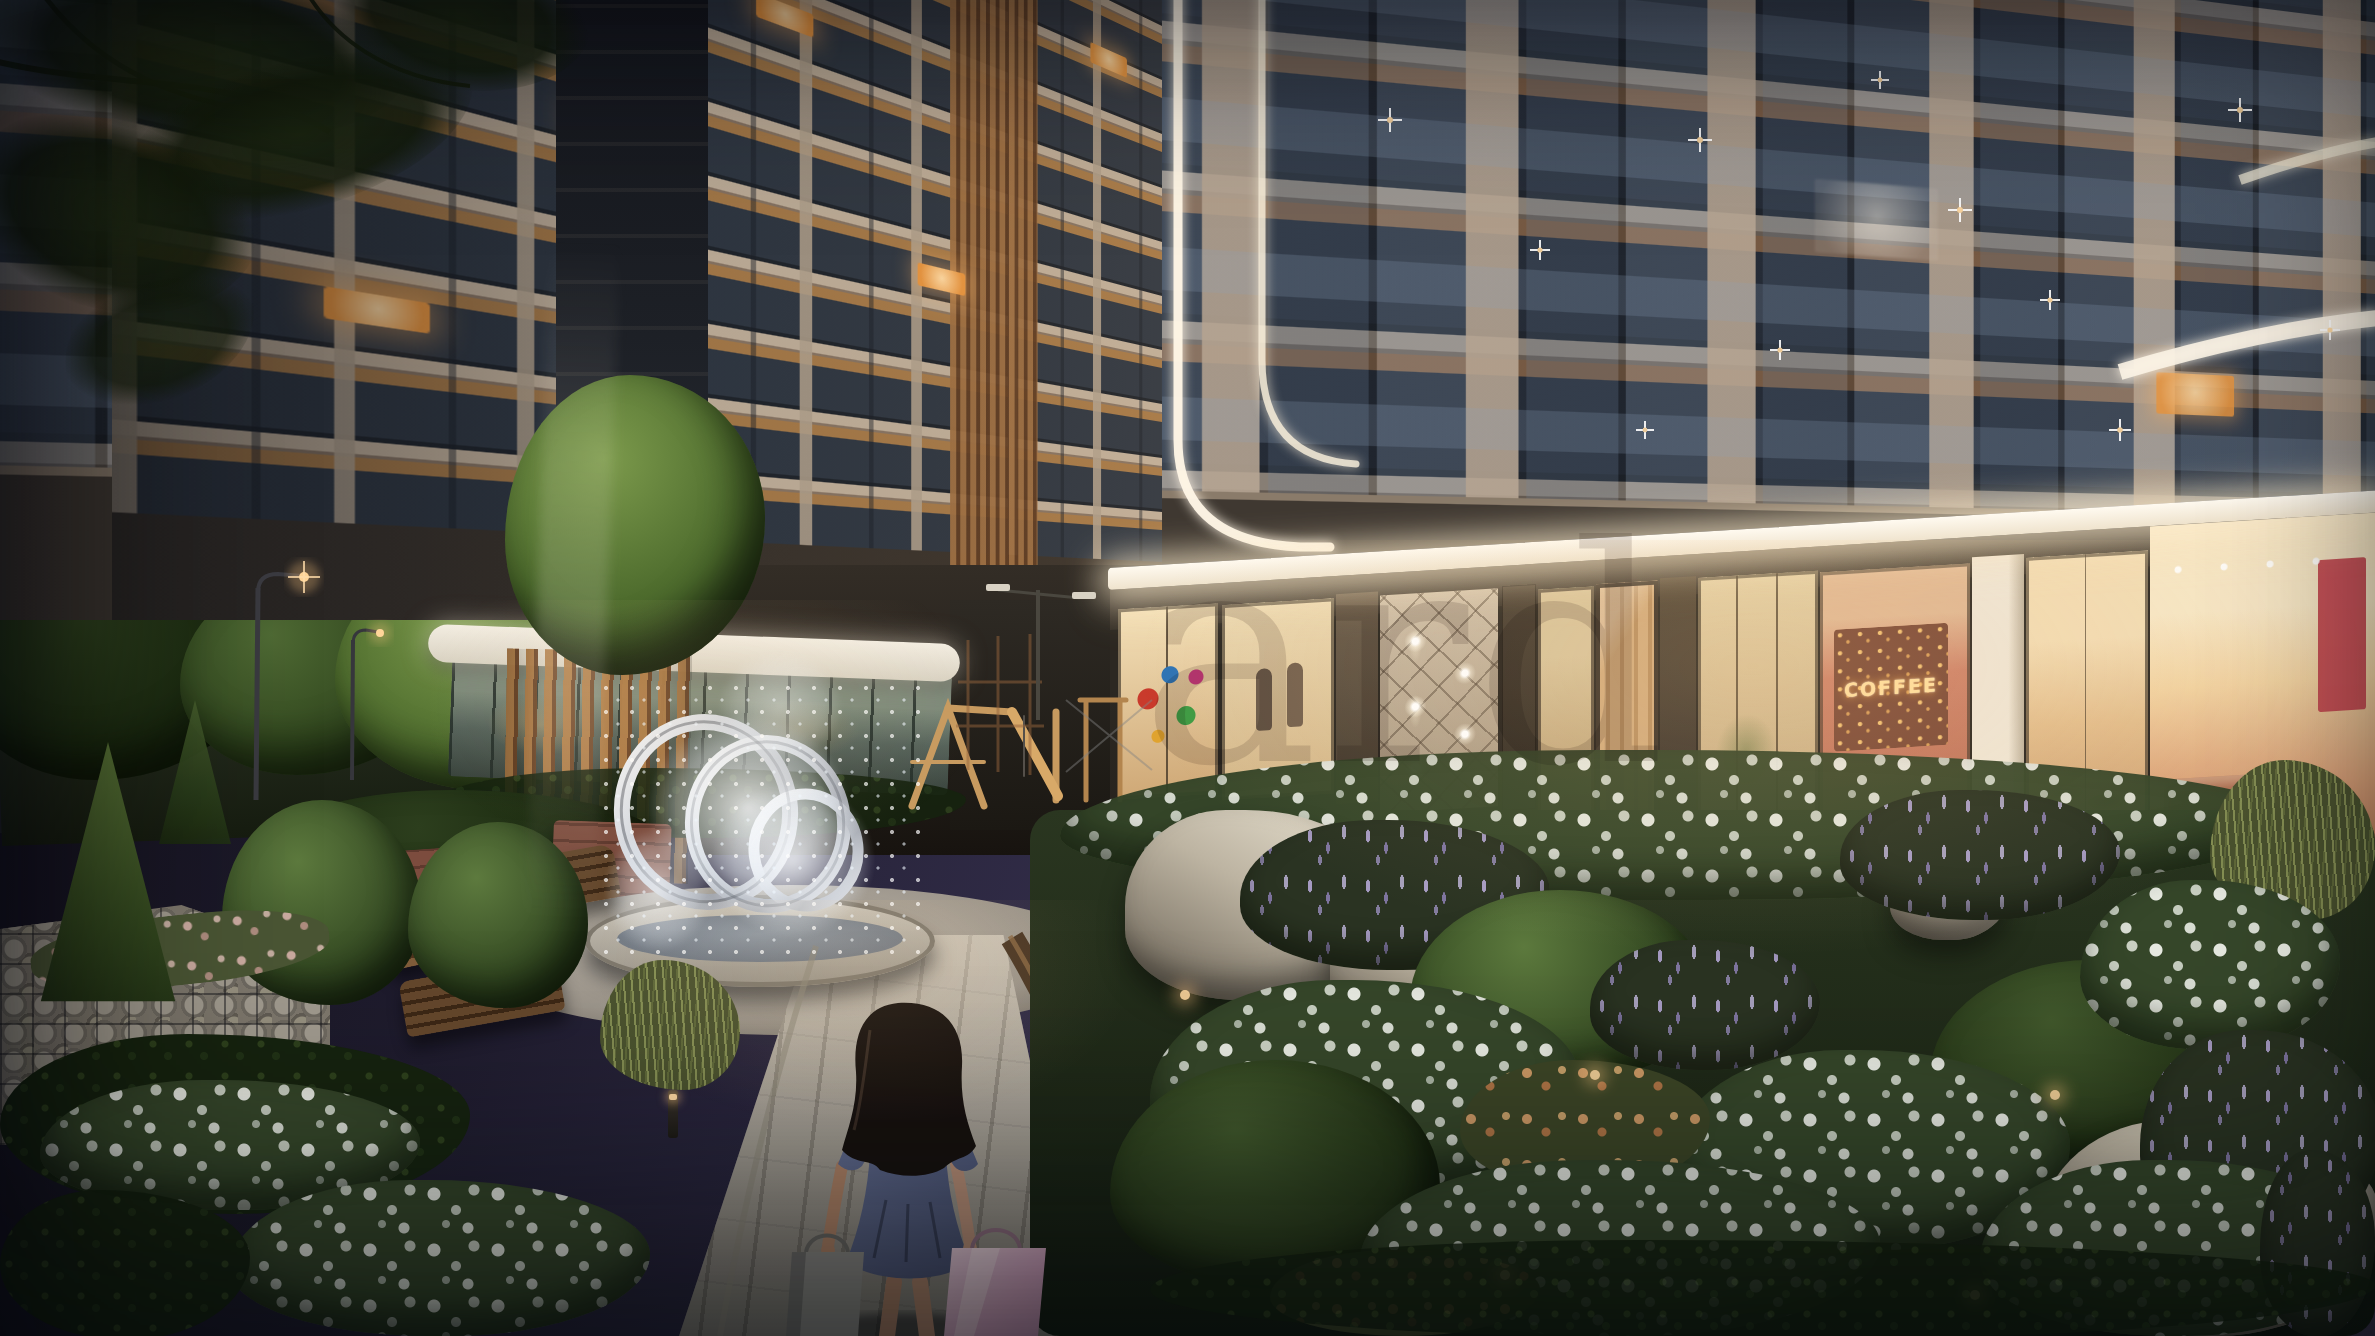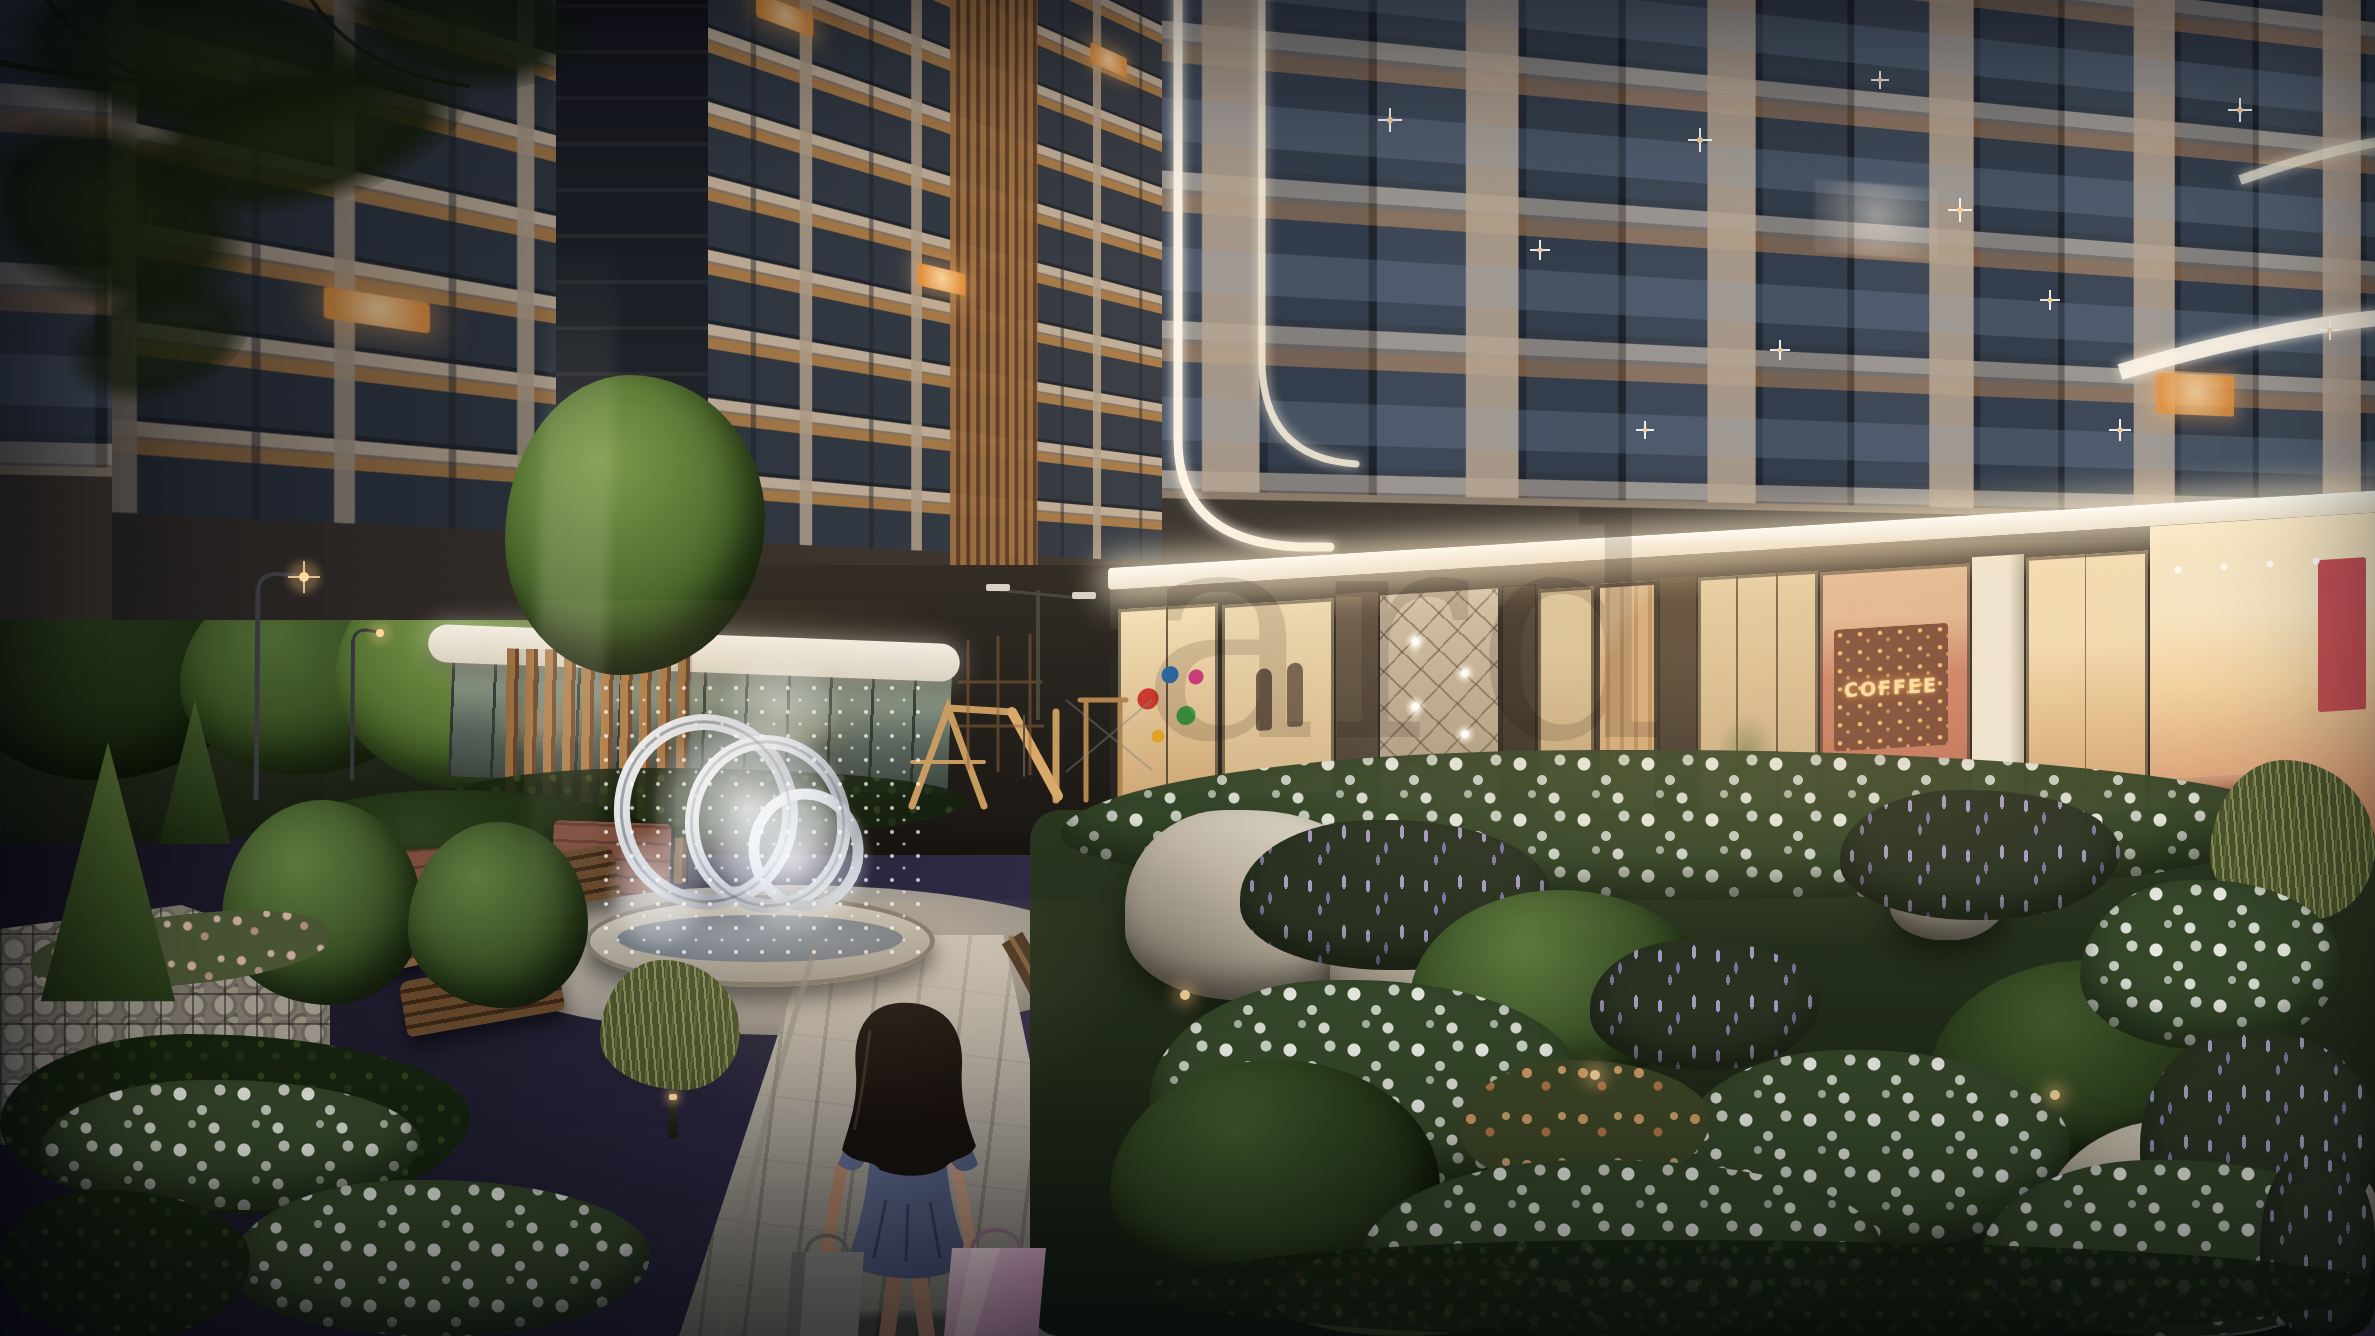--- a/index.html
+++ b/index.html
@@ -509,16 +509,16 @@
 
   <div class="abs" style="left:538px;top:240px;width:70px;height:680px;transform:rotate(2deg);filter:blur(6px);z-index:74;
     background:linear-gradient(180deg,rgba(255,245,230,0),rgba(255,245,230,.10) 30%,rgba(255,245,230,.16) 55%,rgba(255,245,230,0));"></div>
   <div class="abs" style="left:1130px;top:540px;width:1245px;height:420px;z-index:75;
     background:radial-gradient(ellipse at 50% 30%,rgba(255,205,140,.18),rgba(255,205,140,0) 70%);"></div>
   <div class="abs" style="left:430px;top:600px;width:540px;height:260px;z-index:75;
     background:radial-gradient(ellipse at 50% 40%,rgba(255,215,160,.12),rgba(255,215,160,0) 75%);"></div>
   <div class="abs" style="left:600px;top:900px;width:520px;height:220px;z-index:75;
     background:radial-gradient(ellipse at 50% 30%,rgba(255,210,150,.12),rgba(255,210,150,0) 75%);"></div>
 
-  <div class="abs watermark" style="left:1140px;top:484px;font-size:300px;line-height:1;letter-spacing:.02em;z-index:80;mix-blend-mode:multiply;">ard</div>
+  <div class="abs watermark" style="left:1140px;top:508px;font-size:300px;line-height:1;letter-spacing:.02em;z-index:80;mix-blend-mode:multiply;">ard</div>
 
   <div class="abs vignette" style="left:0;top:0;width:2375px;height:1336px;z-index:90;"></div>
 </div>
 
 </body></html>

